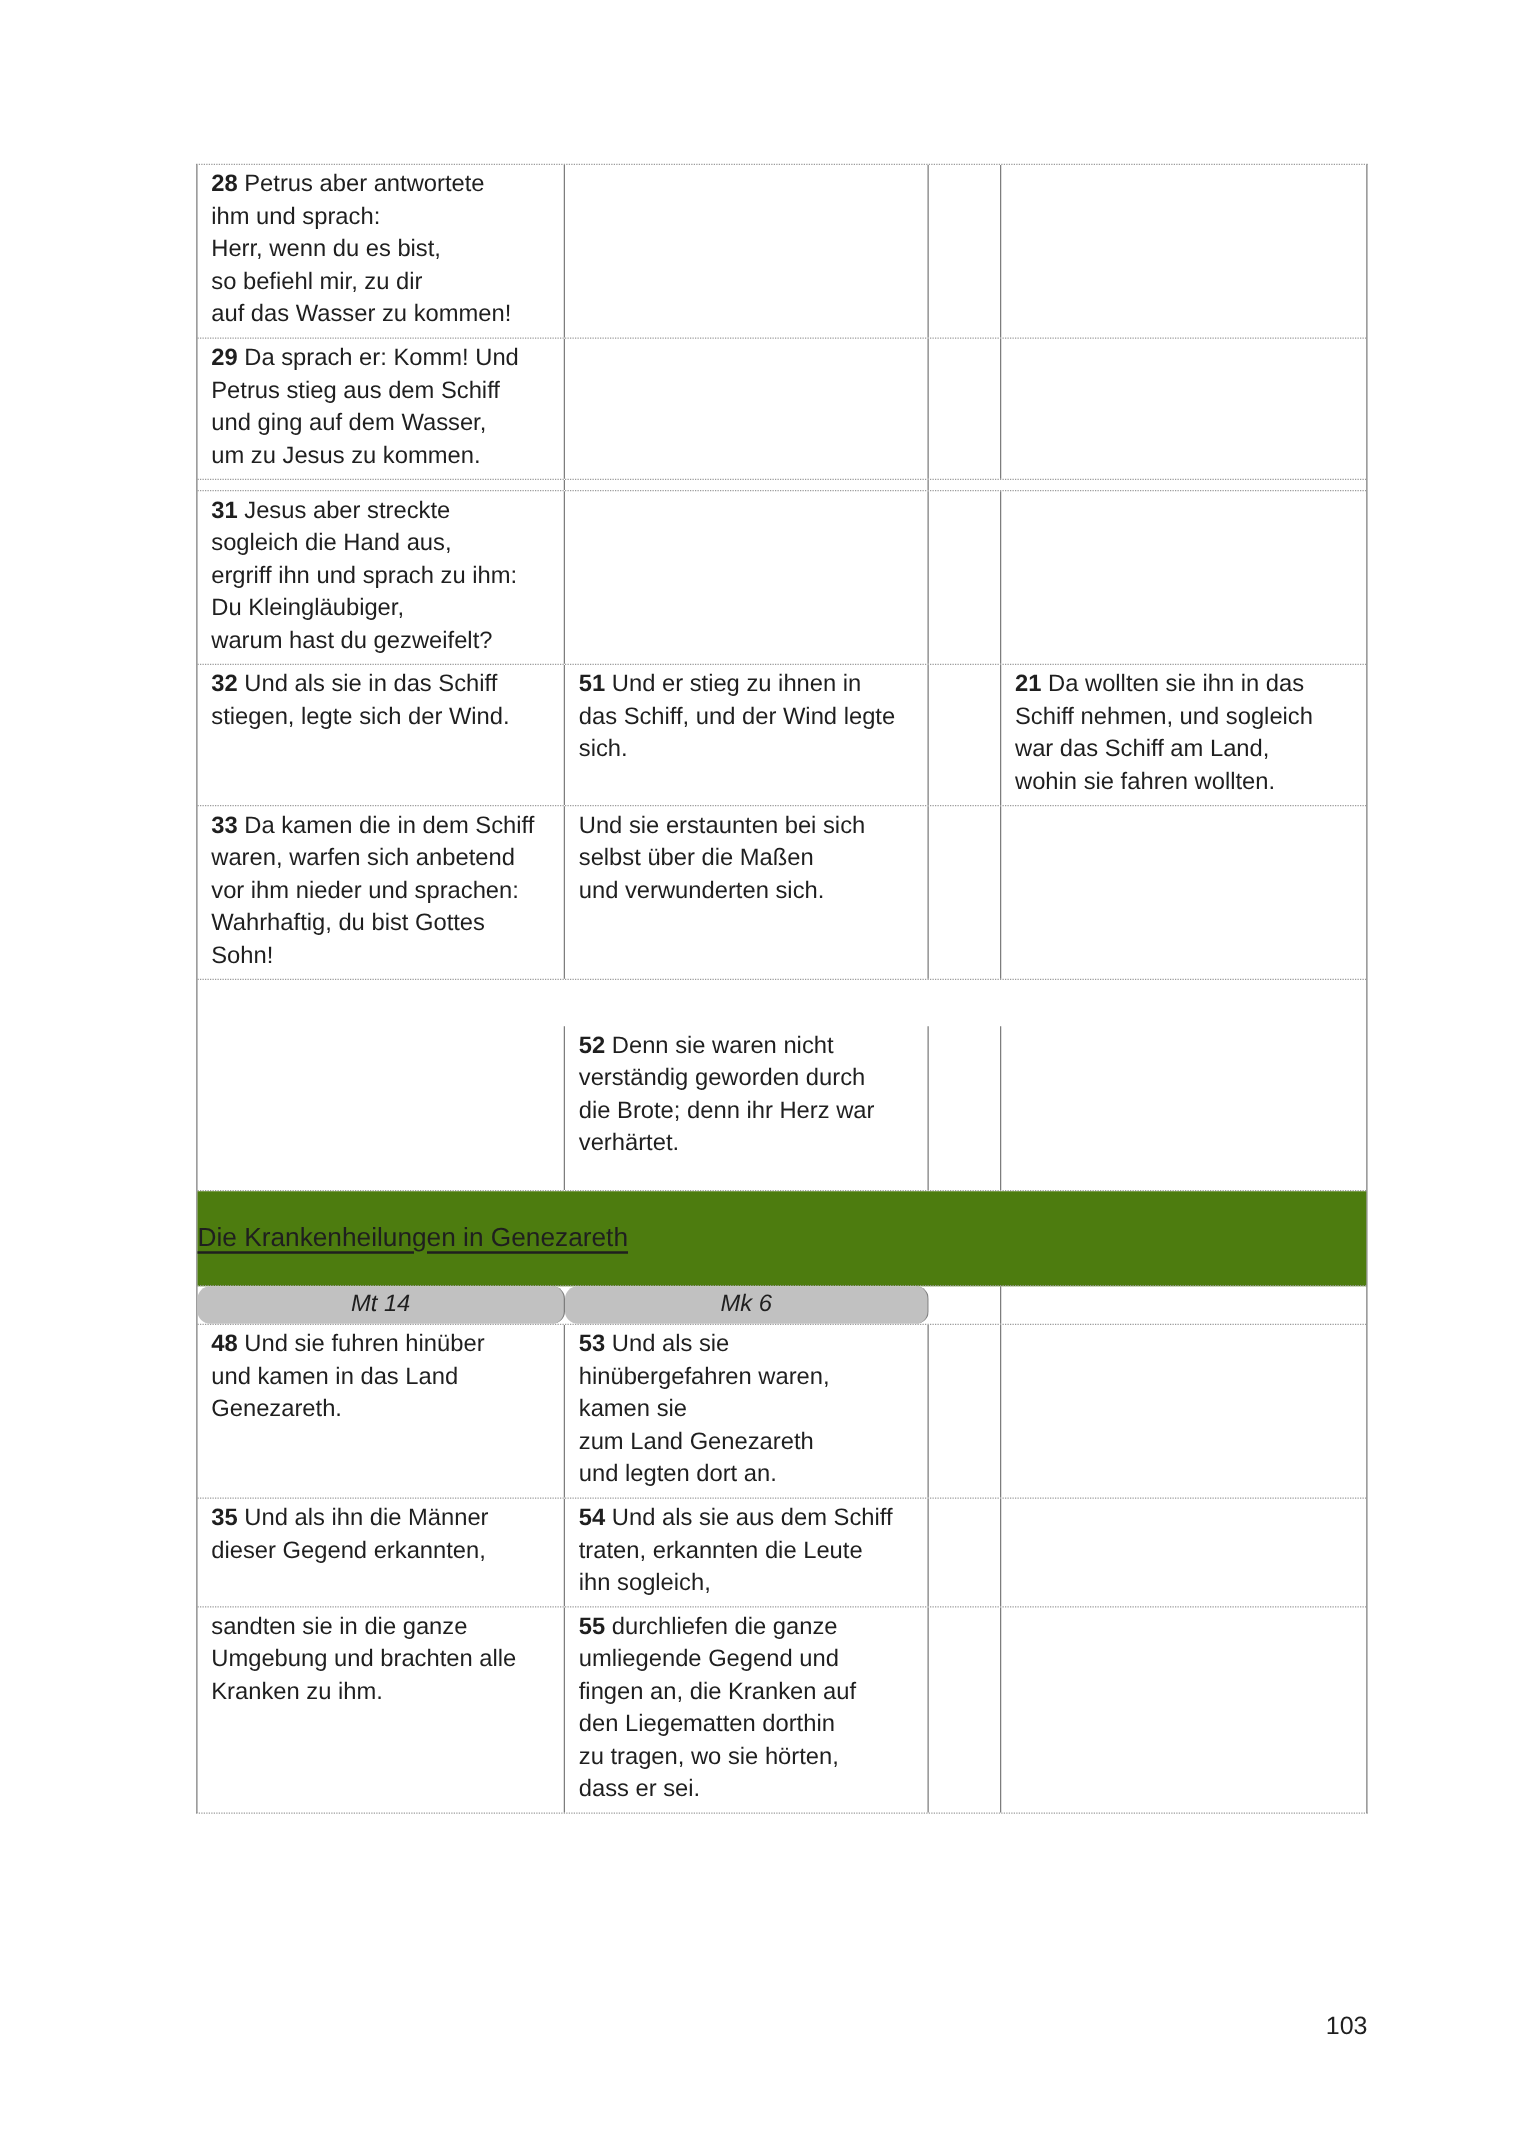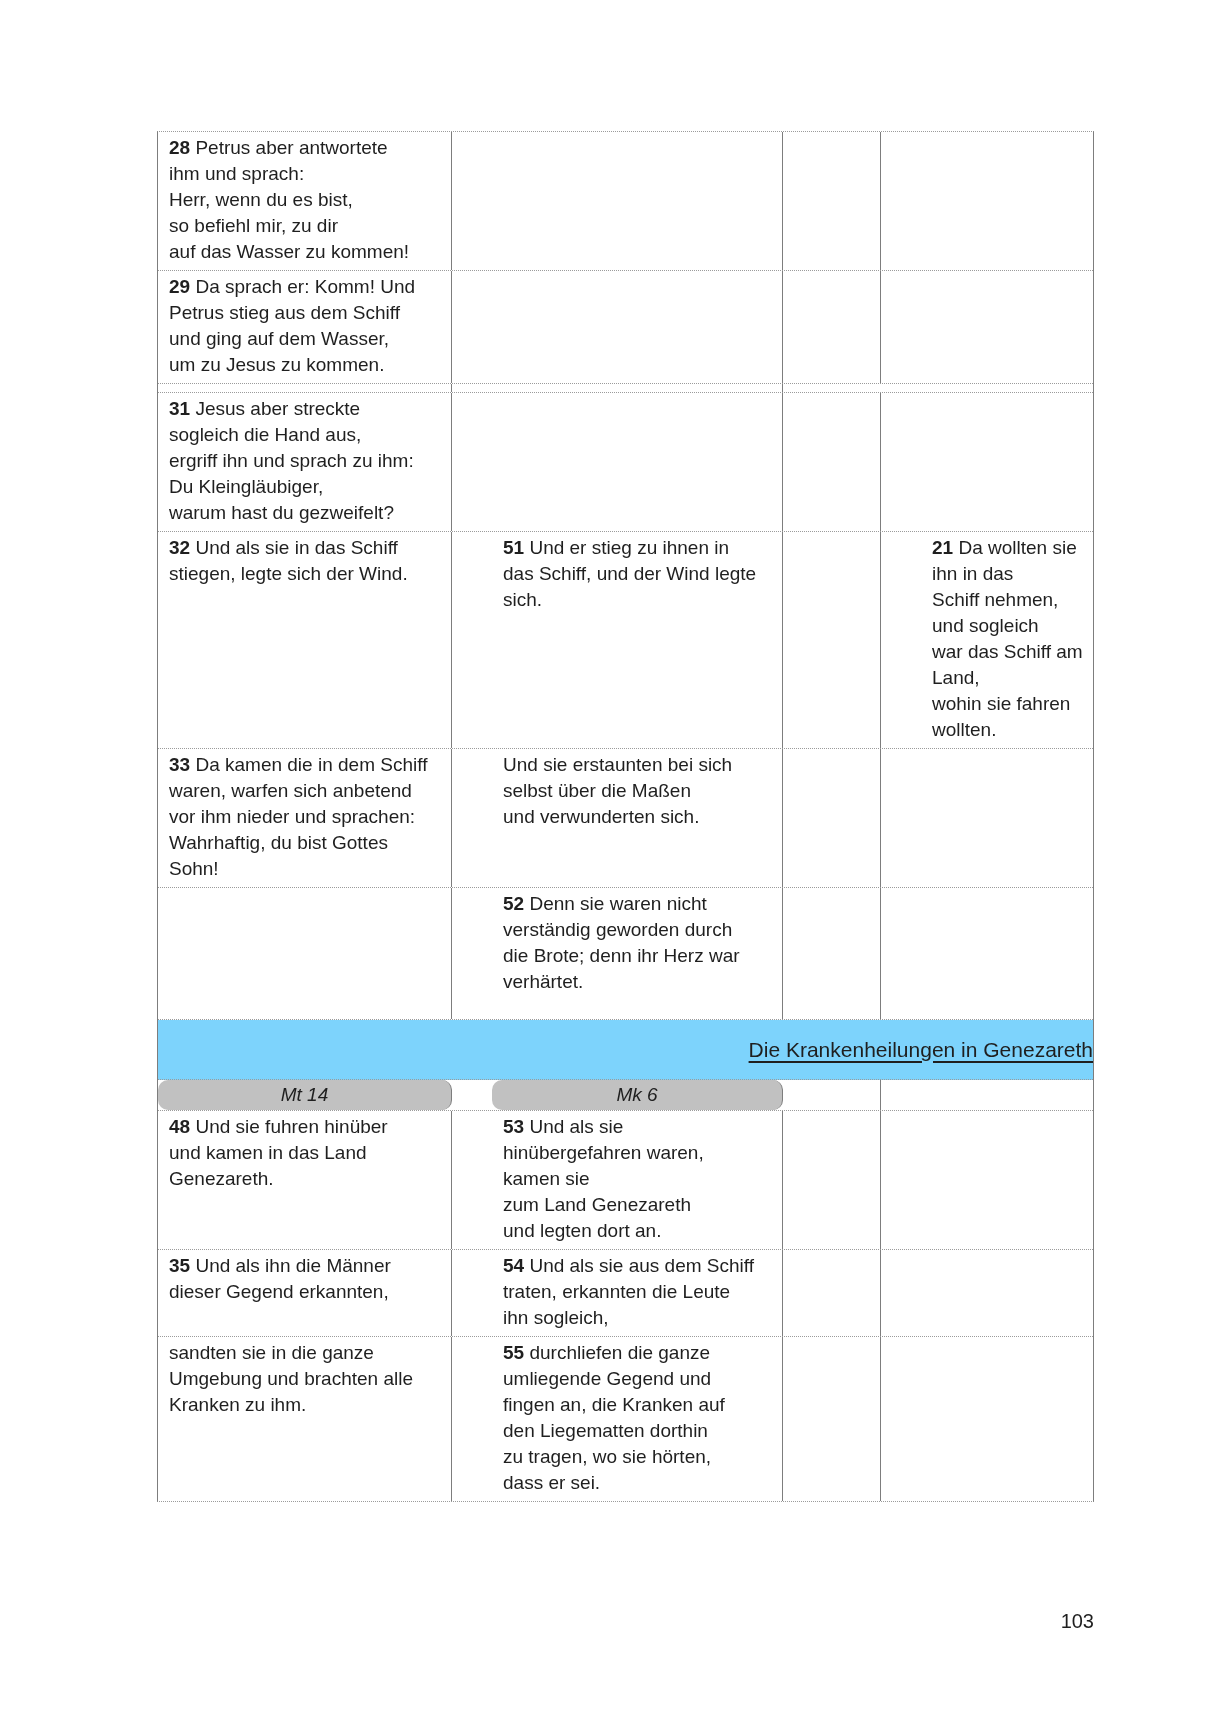--- a/index.html
+++ b/index.html
@@ -19,40 +19,39 @@
     border-left:1px solid #7d7d7d;
     border-right:1px solid #7d7d7d;
     border-top:1px dotted #9b9b9b;
     border-bottom:1px dotted #9b9b9b;
     background:#ffffff;
   }
   .trow{
     display:grid;
     grid-template-columns:294px 291px 58px 1fr;
     border-bottom:1px dotted #9b9b9b;
-    gap:40px;
   }
   #rows-bottom .trow:last-child{border-bottom:none;}
   .cell{
     box-sizing:border-box;
     padding:3px 5px 5px 11px;
     font-size:19px;
     line-height:26px;
   }
   .trow .cell:not(:last-child){border-right:1px solid #7d7d7d;}
   .vn{font-weight:700;}
   .vt{white-space:pre-line;}
   .band{
     box-sizing:border-box;
-    background:#7dd3fc;
+    background:#4d7c0f;
     border-bottom:1px dotted #9b9b9b;
-    height:60px;
+    height:76px;
     display:flex;
     align-items:center;
-    justify-content:flex-end;
+    justify-content:flex-start;
   }
   .band-title{
     font-size:21px;
     text-decoration:underline;
     text-underline-offset:4px;
   }
   .head .hcell{
     box-sizing:border-box;
     min-height:30px;
     font-size:19px;
@@ -127,21 +126,21 @@
 waren, warfen sich anbetend
 vor ihm nieder und sprachen:
 Wahrhaftig, du bist Gottes
 Sohn!</span></div>
         <div class="cell"><span class="vt">Und sie erstaunten bei sich
 selbst über die Maßen
 und verwunderten sich.</span></div>
         <div class="cell"></div>
         <div class="cell"></div>
       </div>
-      <div class="trow" style="min-height: 131px;">
+      <div class="trow" style="min-height: 131px; margin-top: 37px;">
         <div class="cell"></div>
         <div class="cell"><span class="vn">52</span> <span class="vt">Denn sie waren nicht
 verständig geworden durch
 die Brote; denn ihr Herz war
 verhärtet.</span></div>
         <div class="cell"></div>
         <div class="cell"></div>
       </div>
     </div>
 

